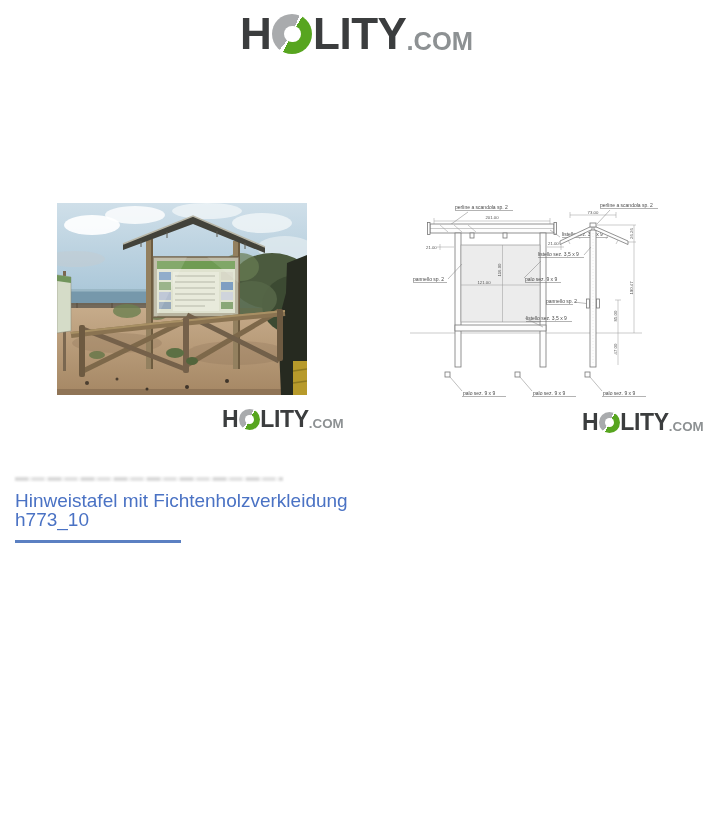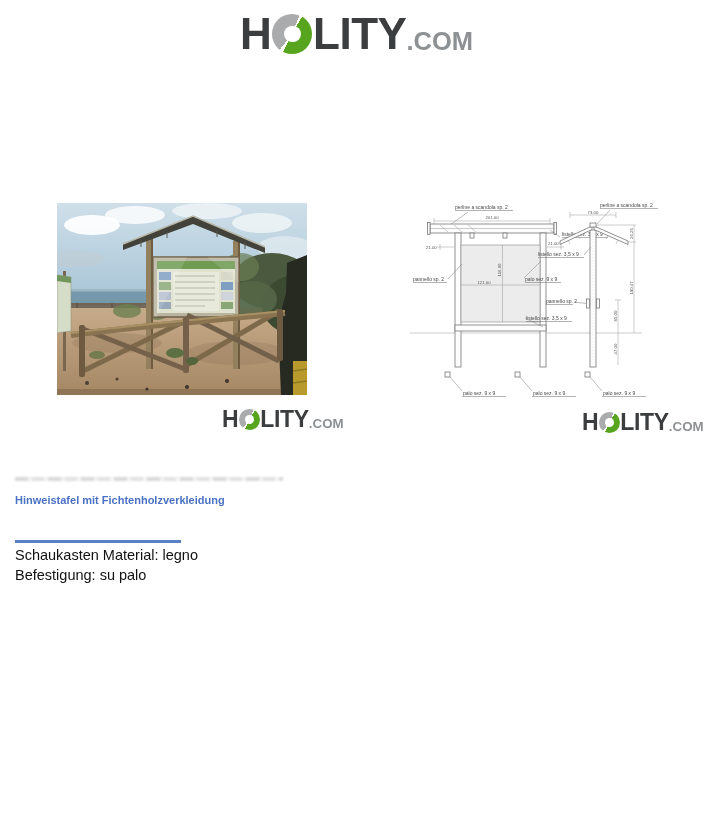--- a/index.html
+++ b/index.html
@@ -18,21 +18,21 @@
   .holity .suffix{font-size:.58em;color:#8d9193;letter-spacing:0;align-self:flex-end;
     padding-bottom:.05em;font-weight:bold;text-align:center;}
   .holity-lg{left:240px;top:12px;font-size:44px;}
   .holity-sm-left{left:222px;top:408px;font-size:23px;letter-spacing:-0.3px;}
   .holity-sm-right{left:582px;top:411px;font-size:23px;letter-spacing:-0.3px;}
 
   
   .top-heading{position:absolute;left:239px;top:80px;width:420px;
     font-size:15.5px;font-weight:bold;color:#4a72c4;}
   .product-title{position:absolute;left:15px;top:491px;width:340px;
-    font-size:11px;font-weight:bold;color:#4a72c4;line-height:19px;}
+    font-size:19px;font-weight:normal;color:#4a72c4;line-height:19px;}
   .divider{position:absolute;left:15px;top:540px;width:166px;height:3px;background:#5b80c2;}
   .specs{position:absolute;left:15px;top:546px;width:340px;
     font-size:14.5px;color:#111;line-height:19.5px;}
   .artifact{position:absolute;left:15px;top:477px;width:268px;height:4px;opacity:.75;
     background:repeating-linear-gradient(90deg,#cdcdcd 0 13px,#ececec 13px 17px,
                #d8d8d8 17px 29px,#f1f1f1 29px 33px);
     filter:blur(1px);}
 
   
   .photo{position:absolute;left:57px;top:203px;width:250px;height:192px;}
@@ -300,22 +300,19 @@
     <span class="lt">H</span>
     <span class="swirl"></span>
     <span class="lt">LITY</span>
     <span class="suffix">.COM</span>
   </div>
 
   <div class="artifact"></div>
 
   <div class="product-title">
     <div>Hinweistafel mit Fichtenholzverkleidung</div>
+    <div>h773_10</div>
   </div>
 
   <div class="divider"></div>
 
-  <div class="specs">
-    <div>Schaukasten Material: legno</div>
-    <div>Befestigung: su palo</div>
-  </div>
 
 </div>
 
 </body></html>

